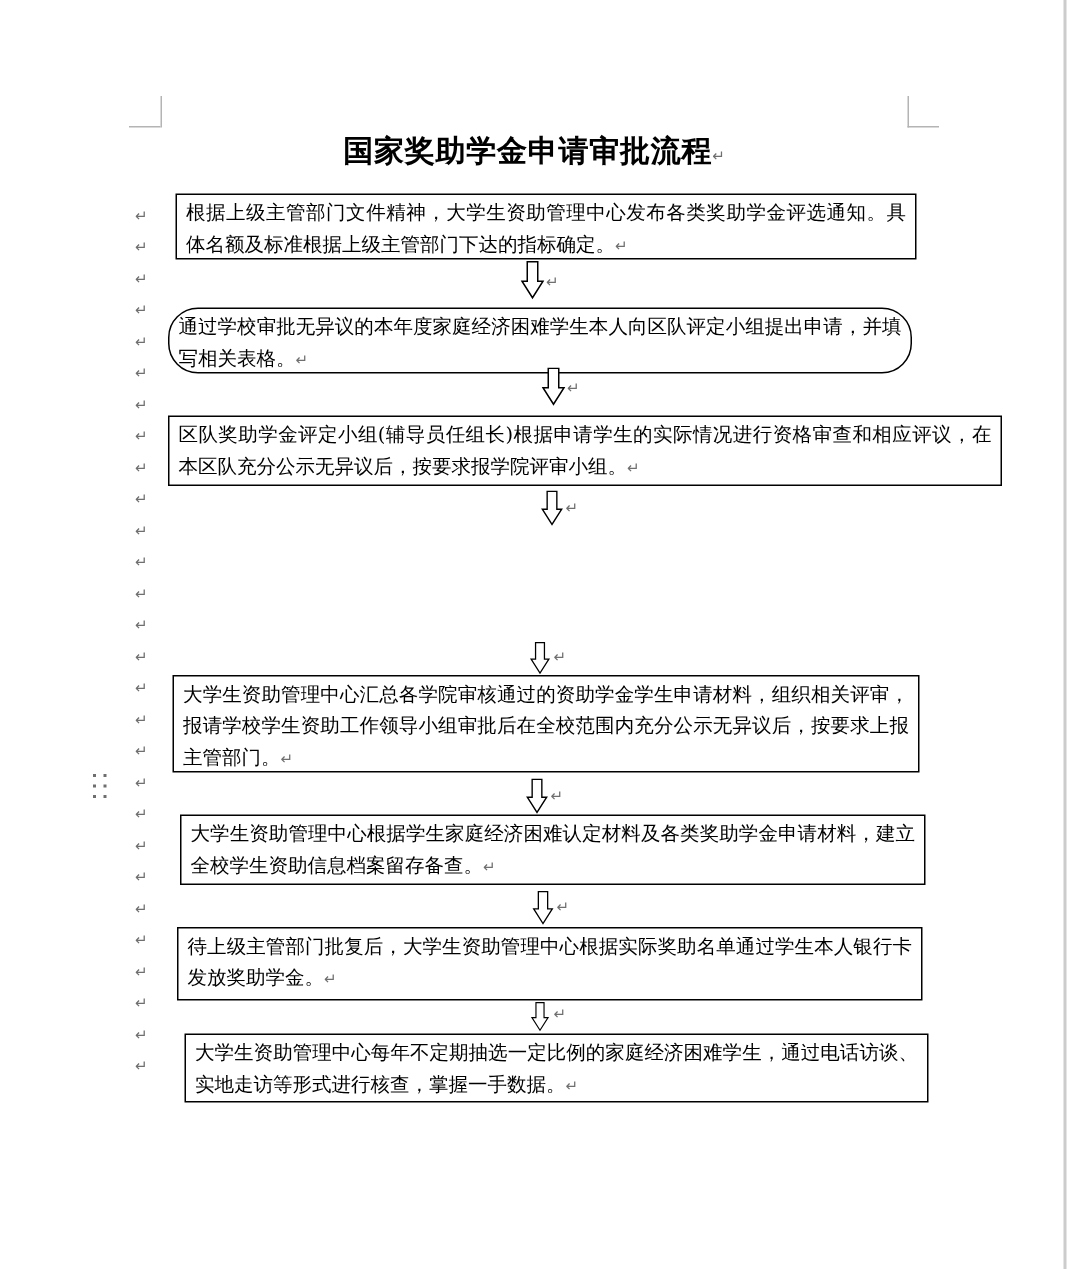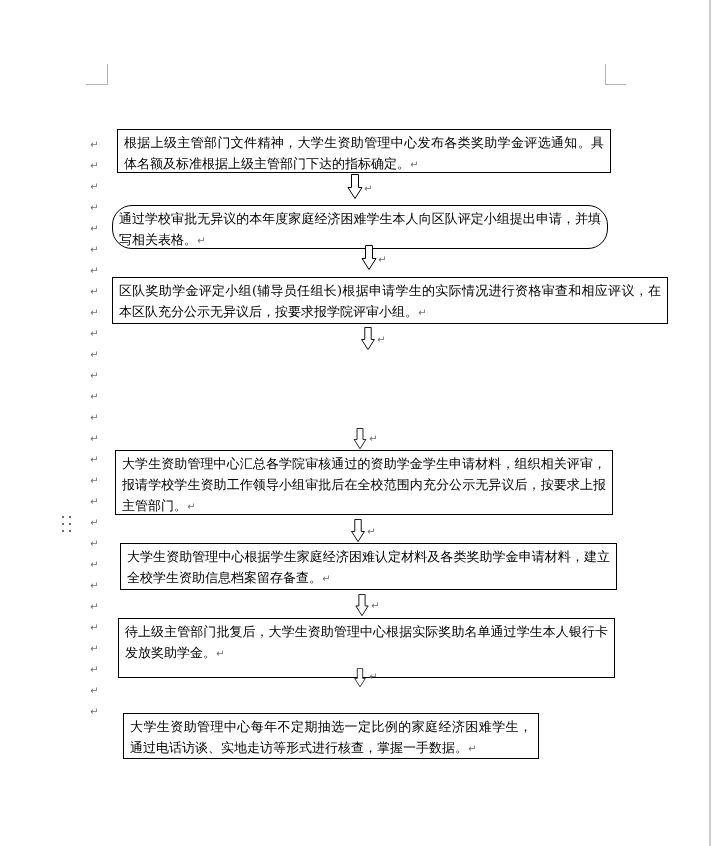--- a/index.html
+++ b/index.html
@@ -60,20 +60,21 @@
 
   <div class="corner corner-tl" style="left:86px; top:64px; width:22px; height:21px;">
     <span class="v"></span>
       <span class="h"></span>
   </div>
   <div class="corner corner-tr" style="left:605px; top:64px; width:22px; height:21px;">
     <span class="v"></span>
       <span class="h"></span>
   </div>
 
+  <div class="doc-title"><span>国家奖助学金申请审批流程</span><span class="pmark">↵</span></div>
 
   <div class="drag-handle">
     <i></i>
       <i></i>
       <i></i>
       <i></i>
       <i></i>
       <i></i>
   </div>
 
@@ -81,23 +82,23 @@
 
   <div class="stepbox" style="top:205px; left:112px; width:496px; height:44px;border-radius:20px;"><span>通过学校审批无异议的本年度家庭经济困难学生本人向区队评定小组提出申请，并填写相关表格。</span><span class="pmark">↵</span></div>
 
   <div class="stepbox" style="top:277px; left:112px; width:556px; height:47px;"><span>区队奖助学金评定小组(辅导员任组长)根据申请学生的实际情况进行资格审查和相应评议，在本区队充分公示无异议后，按要求报学院评审小组。</span><span class="pmark">↵</span></div>
 
 
   <div class="stepbox" style="top:543px; left:120px; width:497px; height:47px;"><span>大学生资助管理中心根据学生家庭经济困难认定材料及各类奖助学金申请材料，建立全校学生资助信息档案留存备查。</span><span class="pmark">↵</span></div>
 
   <div class="stepbox" style="top:450px; left:115px; width:498px; height:65px;"><span>大学生资助管理中心汇总各学院审核通过的资助学金学生申请材料，组织相关评审，报请学校学生资助工作领导小组审批后在全校范围内充分公示无异议后，按要求上报主管部门。</span><span class="pmark">↵</span></div>
 
-  <div class="stepbox" style="top:618px; left:118px; width:497px; height:60px;"><span>待上级主管部门批复后，大学生资助管理中心根据实际奖助名单通过学生本人银行卡发放奖助学金。</span><span class="pmark">↵</span></div>
+  <div class="stepbox" style="top:618px; left:118px; width:497px; height:49px;"><span>待上级主管部门批复后，大学生资助管理中心根据实际奖助名单通过学生本人银行卡发放奖助学金。</span><span class="pmark">↵</span></div>
 
-  <div class="stepbox" style="top:689px; left:123px; width:416px; height:46px;margin-top:24px;"><span>大学生资助管理中心每年不定期抽选一定比例的家庭经济困难学生，通过电话访谈、实地走访等形式进行核查，掌握一手数据。</span><span class="pmark">↵</span></div>
+  <div class="stepbox" style="top:689px; left:123px; width:496px; height:46px;"><span>大学生资助管理中心每年不定期抽选一定比例的家庭经济困难学生，通过电话访谈、实地走访等形式进行核查，掌握一手数据。</span><span class="pmark">↵</span></div>
 
   <div class="flow-arrow" style="left:347px; top:174px;">
     <svg width="16" height="26" viewBox="0 0 16 26">
         <path d="M4.5,0.5 H11.5 V13.5 H15 L8,24.5 L1,13.5 H4.5 Z" fill="#ffffff" stroke="#000000" stroke-width="1"></path>
       </svg>
     <span class="pmark">↵</span>
   </div>
   <div class="flow-arrow" style="left:361px; top:245px;">
     <svg width="16" height="26" viewBox="0 0 16 26">
         <path d="M4.5,0.5 H11.5 V13.5 H15 L8,24.5 L1,13.5 H4.5 Z" fill="#ffffff" stroke="#000000" stroke-width="1"></path>

